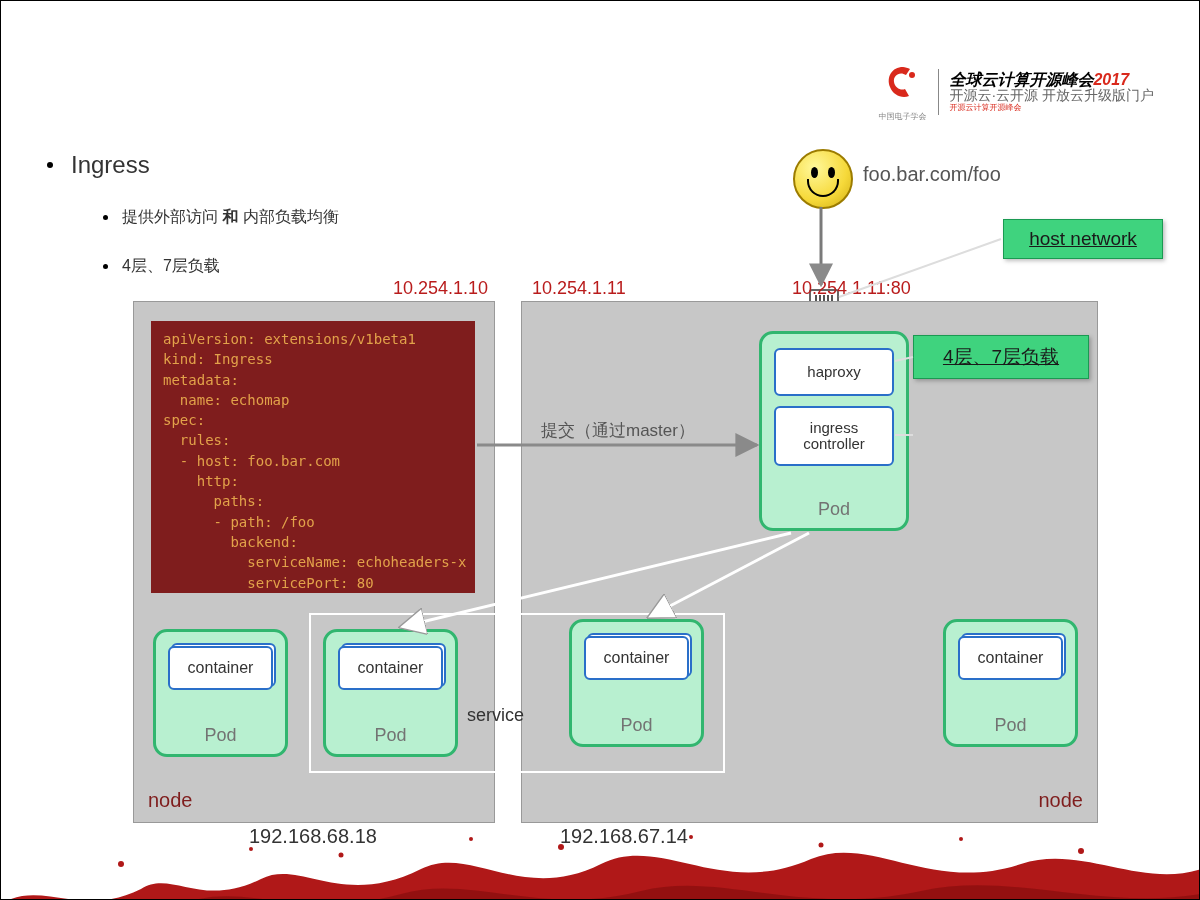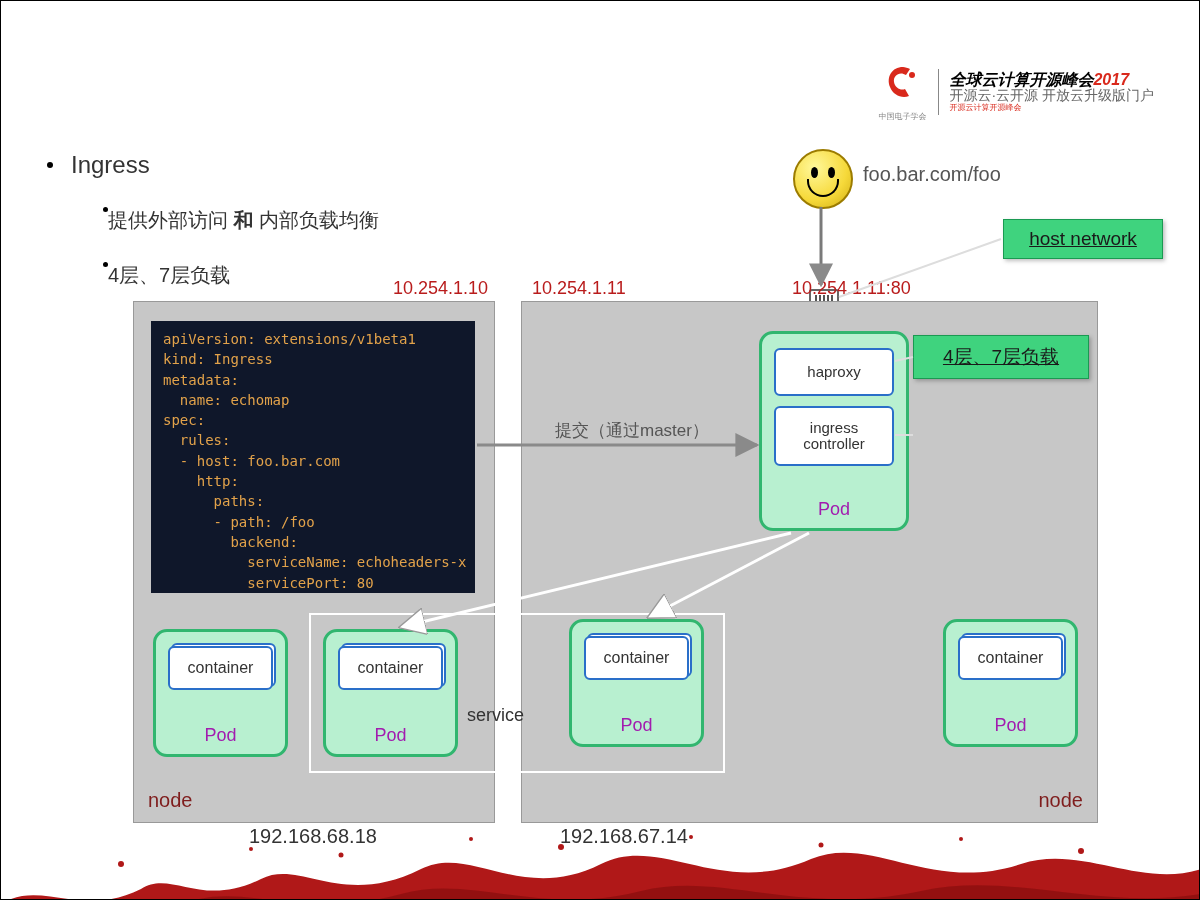--- a/index.html
+++ b/index.html
@@ -13,43 +13,43 @@
   .logo-text{display:flex;flex-direction:column;line-height:1.1;}
   .logo-title{font-size:16px;font-weight:700;font-style:italic;color:#000;}
   .logo-title .year{color:#d9291c;font-style:italic;}
   .logo-tag1{font-size:14px;color:#666;}
   .logo-tag2{font-size:8px;color:#d9291c;}
   
   .bullets{position:absolute;left:46px;top:150px;font-size:22px;}
   .bullets .b1{display:flex;align-items:center;gap:18px;}
   .bullets .dot{width:6px;height:6px;background:#000;border-radius:50%;}
   .bullets .b1-text{font-size:24px;}
-  .bullets .b2{display:flex;gap:0;margin-left:56px;margin-top:28px;font-size:20px;}
+  .bullets .b2{display:flex;align-items:center;gap:14px;margin-left:56px;margin-top:28px;font-size:16px;}
   .bullets .b2 .dot{width:5px;height:5px;}
   .bold{font-weight:700;}
   
   .node{position:absolute;background:#c7c7c7;border:1px solid #999;}
   .node .node-label{position:absolute;bottom:10px;font-size:20px;color:#7f1d1d;}
   .node-left{left:132px;top:300px;width:360px;height:520px;}
   .node-left .node-label{left:14px;}
   .node-right{left:520px;top:300px;width:575px;height:520px;}
   .node-right .node-label{right:14px;}
   
   .ip-top{position:absolute;top:-24px;font-size:18px;color:#b91c1c;}
   .ip-top.l{right:6px;}
   .ip-top.r-center{left:10px;}
   .ip-top.r-port{left:270px;}
   
   .ip-bottom{position:absolute;bottom:-26px;font-size:20px;color:#333;margin-top:20px;}
   
-  .code{position:absolute;left:150px;top:320px;width:324px;height:272px;background:#0f172a;color:#ddd;font-family:Menlo,Consolas,monospace;font-size:14px;line-height:1.45;padding:8px 12px;box-sizing:border-box;white-space:pre;}
+  .code{position:absolute;left:150px;top:320px;width:324px;height:272px;background:#7f1d1d;color:#ddd;font-family:Menlo,Consolas,monospace;font-size:14px;line-height:1.45;padding:8px 12px;box-sizing:border-box;white-space:pre;}
   .code .kw{color:#e2a24a;}
   
   .pod{position:absolute;width:135px;height:128px;background:#b8f0d0;border:3px solid #31b66f;border-radius:14px;box-sizing:border-box;}
-  .pod .pod-label{position:absolute;left:0;right:0;bottom:8px;text-align:center;font-size:18px;color:#a21caf;}
+  .pod .pod-label{position:absolute;left:0;right:0;bottom:8px;text-align:center;font-size:18px;color:#737373;}
   .pod .card-stack{position:absolute;top:14px;left:12px;right:12px;height:44px;}
   .pod .card-back{position:absolute;top:-3px;right:-3px;left:3px;height:40px;background:#fff;border:2px solid #2a6fc9;border-radius:6px;}
   .pod .card{position:absolute;top:0;left:0;right:0;height:40px;background:#fff;border:2px solid #2a6fc9;border-radius:6px;display:flex;align-items:center;justify-content:center;font-size:16px;color:#333;}
   
   .pod.big{width:150px;height:200px;}
   .pod.big .card-stack{height:auto;}
   .pod.big .card{position:relative;margin-bottom:10px;height:44px;line-height:1.1;flex-direction:column;font-size:15px;}
   .pod.big .card:last-of-type{height:56px;}
   
   .service-rect{position:absolute;border:2px solid #fff;box-sizing:border-box;}
@@ -194,21 +194,21 @@
       </div>
     <div class="pod-label">Pod</div>
   </div>
 
   <div class="service-rect" style="left:308px;top:612px;width:416px;height:160px;"></div>
   <div class="service-label" style="left:466px;top:704px;">service</div>
 
   <div class="callout" style="left:1002px;top:218px;width:160px;height:40px;">host network</div>
   <div class="callout" style="left:912px;top:334px;width:176px;height:44px;">4层、7层负载</div>
 
-  <div class="arrow-label" style="left:528px;top:418px;padding-left:26px;">提交（通过master）</div>
+  <div class="arrow-label" style="left:514px;top:418px;padding-left:26px;">提交（通过master）</div>
 
   <svg class="overlay">
     <defs>
       <marker id="ah" viewBox="0 0 10 10" refX="9" refY="5" markerWidth="8" markerHeight="8" orient="auto">
           <path d="M0 0 L10 5 L0 10 z" fill="#8a8a8a"></path>
         </marker>
       <marker id="ahw" viewBox="0 0 10 10" refX="9" refY="5" markerWidth="9" markerHeight="9" orient="auto">
           <path d="M0 0 L10 5 L0 10 z" fill="#fff" stroke="#999" stroke-width="0.5"></path>
         </marker>
     </defs>

